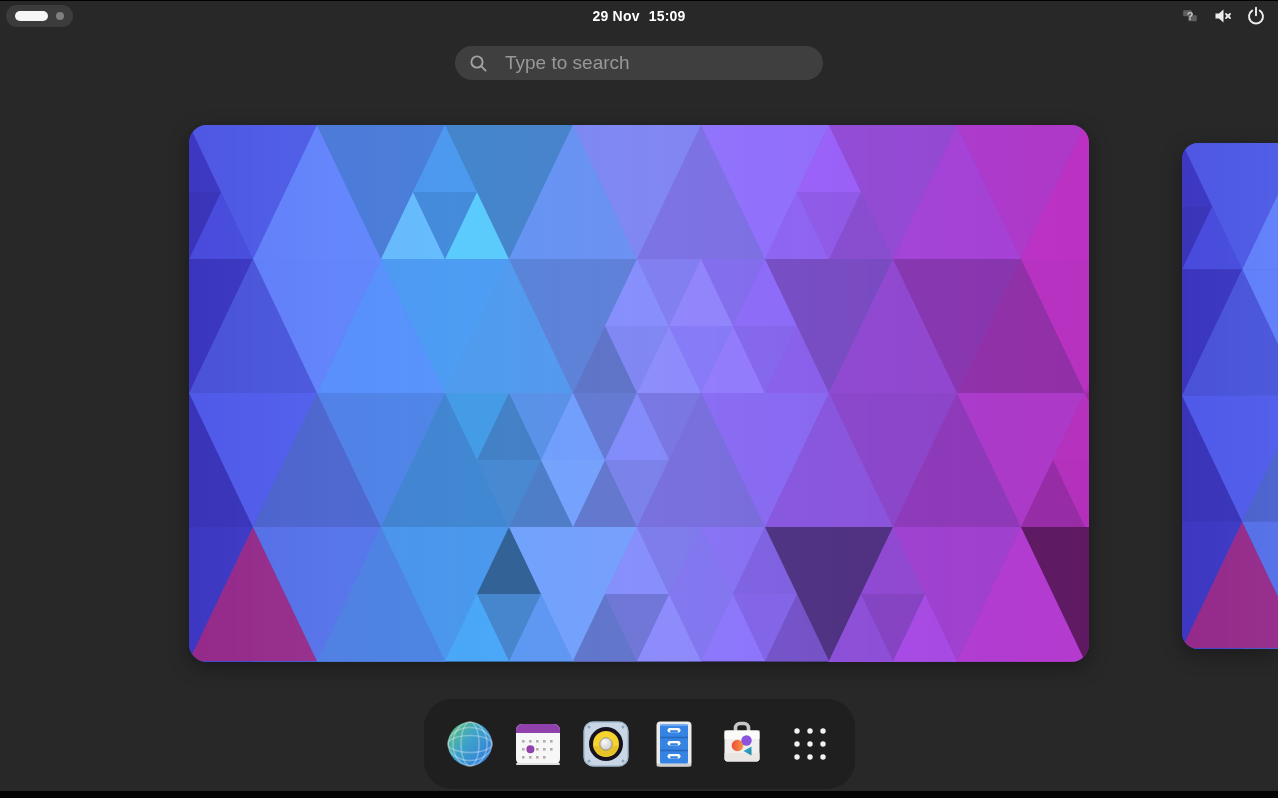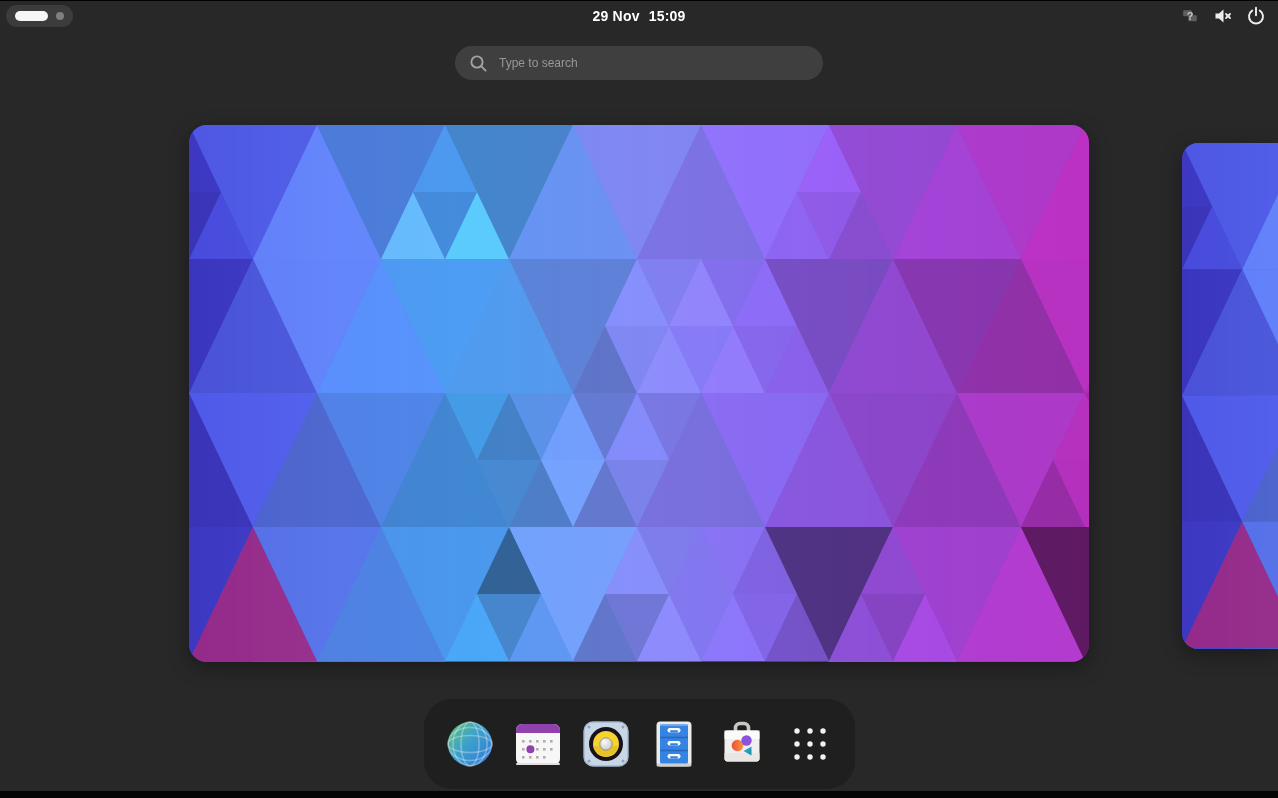--- a/index.html
+++ b/index.html
@@ -27,21 +27,21 @@
     padding-right:4px;
   }
   .status-icon{display:flex;align-items:center;justify-content:center;}
   
   #search-entry{
     position:absolute;left:455px;top:45px;width:368px;height:34px;background:#3f3f3f;
     border-radius:17px;display:flex;align-items:center;padding:0 10px 0 14px;box-sizing:border-box;
   }
   #search-entry input{
     flex:1;background:transparent;border:none;outline:none;color:#d6d6d6;
-    font-size:12px;font-family:"Liberation Sans",sans-serif;margin-left:9px;
+    font-size:19px;font-family:"Liberation Sans",sans-serif;margin-left:15px;
   }
   #search-entry input::placeholder{color:#989898;}
   
   #workspace-main{
     position:absolute;left:189px;top:124px;width:900px;height:537px;border-radius:18px;
     overflow:hidden;box-shadow:0 6px 20px rgba(0,0,0,.35);cursor:pointer;
   }
   #workspace-main svg{display:block;width:100%;height:100%;}
   #workspace-next{
     position:absolute;left:1182px;top:142px;width:96px;height:506px;

